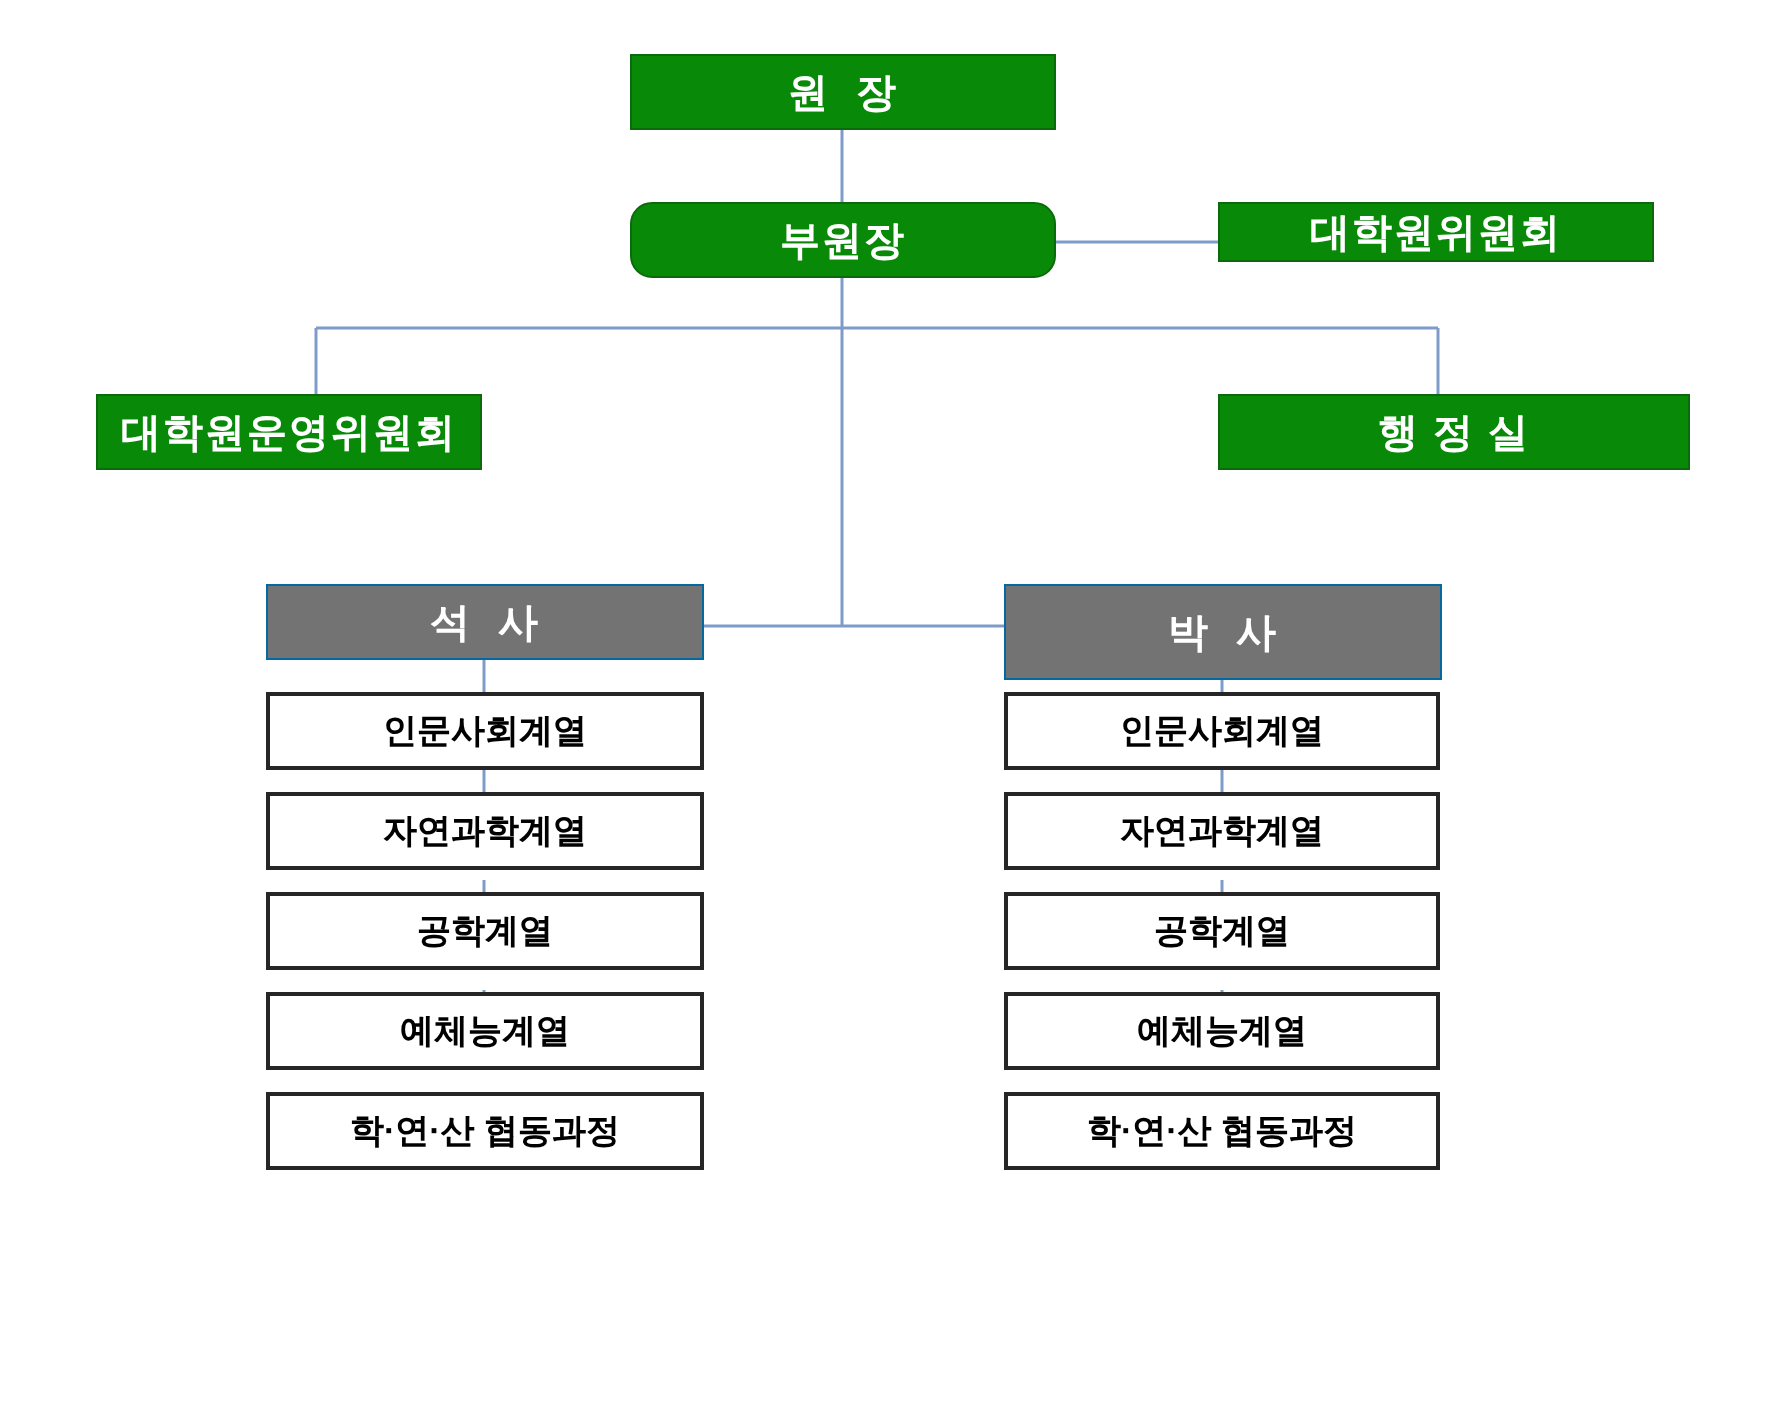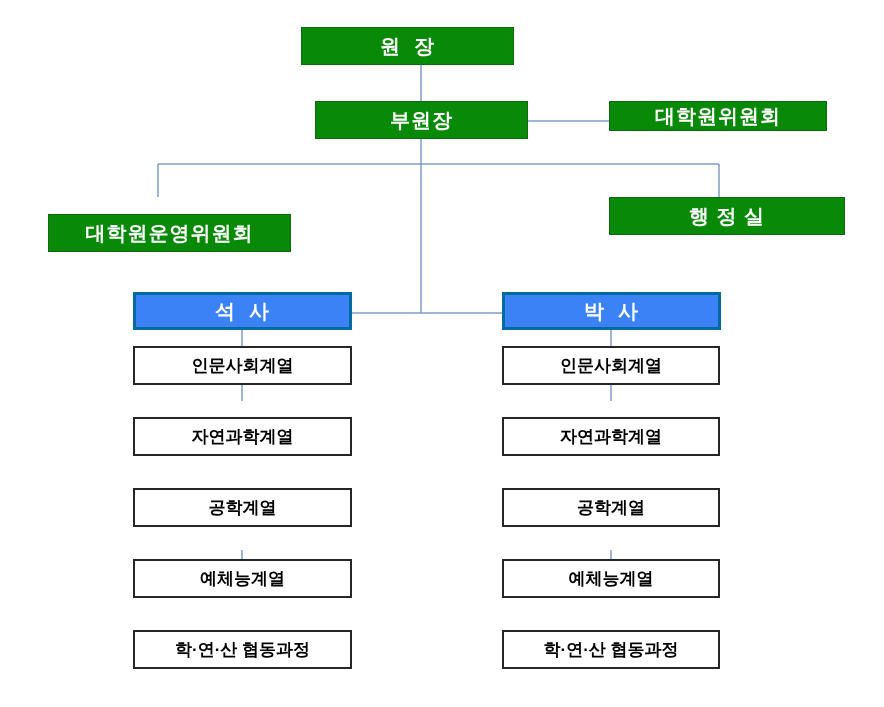--- a/index.html
+++ b/index.html
@@ -18,42 +18,42 @@
   .node {
     position: absolute; z-index: 2;
     display: flex; align-items: center; justify-content: center;
     font-weight: bold; text-align: center; white-space: pre;
   }
   .green-dark {
     background: #088A08; border: 1px solid #0B6B0B; color: #ffffff;
     font-size: 20px; letter-spacing: 1px;
   }
   .green-light {
-    background: #3b82f6; border: 3px solid #0369a1; color: #ffffff;
+    background: #737373; border: 1px solid #0369a1; color: #ffffff;
     font-size: 20px; letter-spacing: 1px;
   }
   .col {
     position: absolute; z-index: 2;
-    display: flex; flex-direction: column; gap: 32px;
+    display: flex; flex-direction: column; gap: 11px;
   }
   .track-box {
     height: 39px; width: 100%;
     background: #ffffff; border: 2px solid #262626; color: #000000;
     font-weight: bold; font-size: 17px;
     display: flex; align-items: center; justify-content: center;
     text-align: center; white-space: pre;
   }
   
-  #director       { left: 301px; top: 27px;  width: 213px; height: 38px; }
-  #vice-director  { left: 315px; top: 101px; width: 213px; height: 38px; }
+  #director       { left: 315px; top: 27px;  width: 213px; height: 38px; }
+  #vice-director  { left: 315px; top: 101px; width: 213px; height: 38px; border-radius: 11px; }
   #grad-committee { left: 609px; top: 101px; width: 218px; height: 30px; }
-  #operating-committee { left: 48px;  top: 214px; width: 243px; height: 38px; }
+  #operating-committee { left: 48px;  top: 197px; width: 193px; height: 38px; }
   #admin-office   { left: 609px; top: 197px; width: 236px; height: 38px; }
   #masters        { left: 133px; top: 292px; width: 219px; height: 38px; }
-  #doctoral       { left: 502px; top: 292px; width: 219px; height: 38px; }
+  #doctoral       { left: 502px; top: 292px; width: 219px; height: 48px; }
   #masters-col    { left: 133px; top: 346px; width: 219px; }
   #doctoral-col   { left: 502px; top: 346px; width: 218px; }
 </style>
 </head>
 <body>
 
 <div class="canvas">
 
   <svg class="connectors" viewBox="0 0 884 707" xmlns="http://www.w3.org/2000/svg">
     <g stroke="#7E9CC8" stroke-width="1.5" fill="none">

